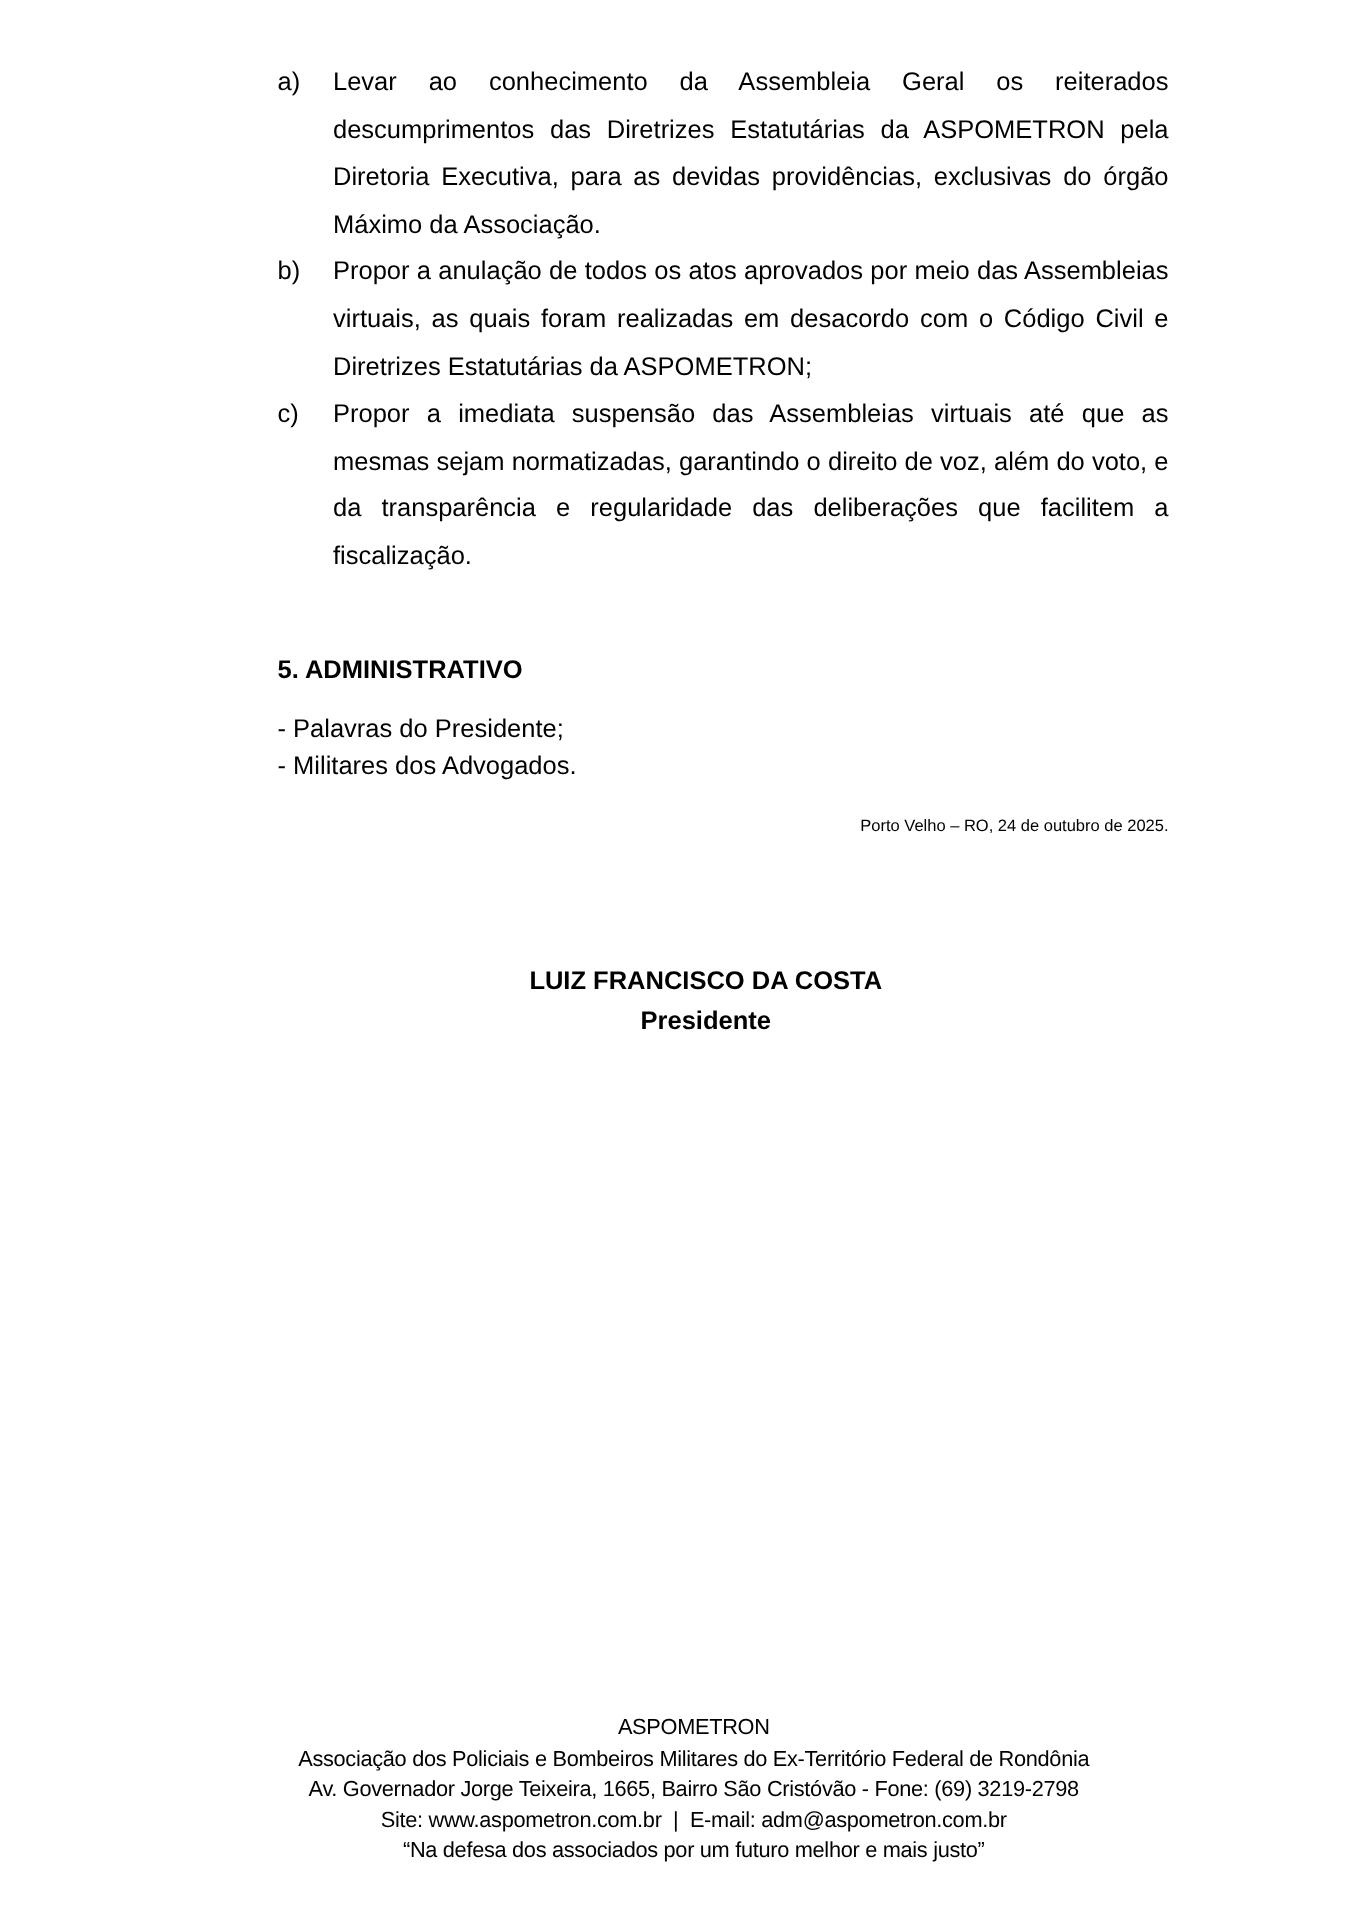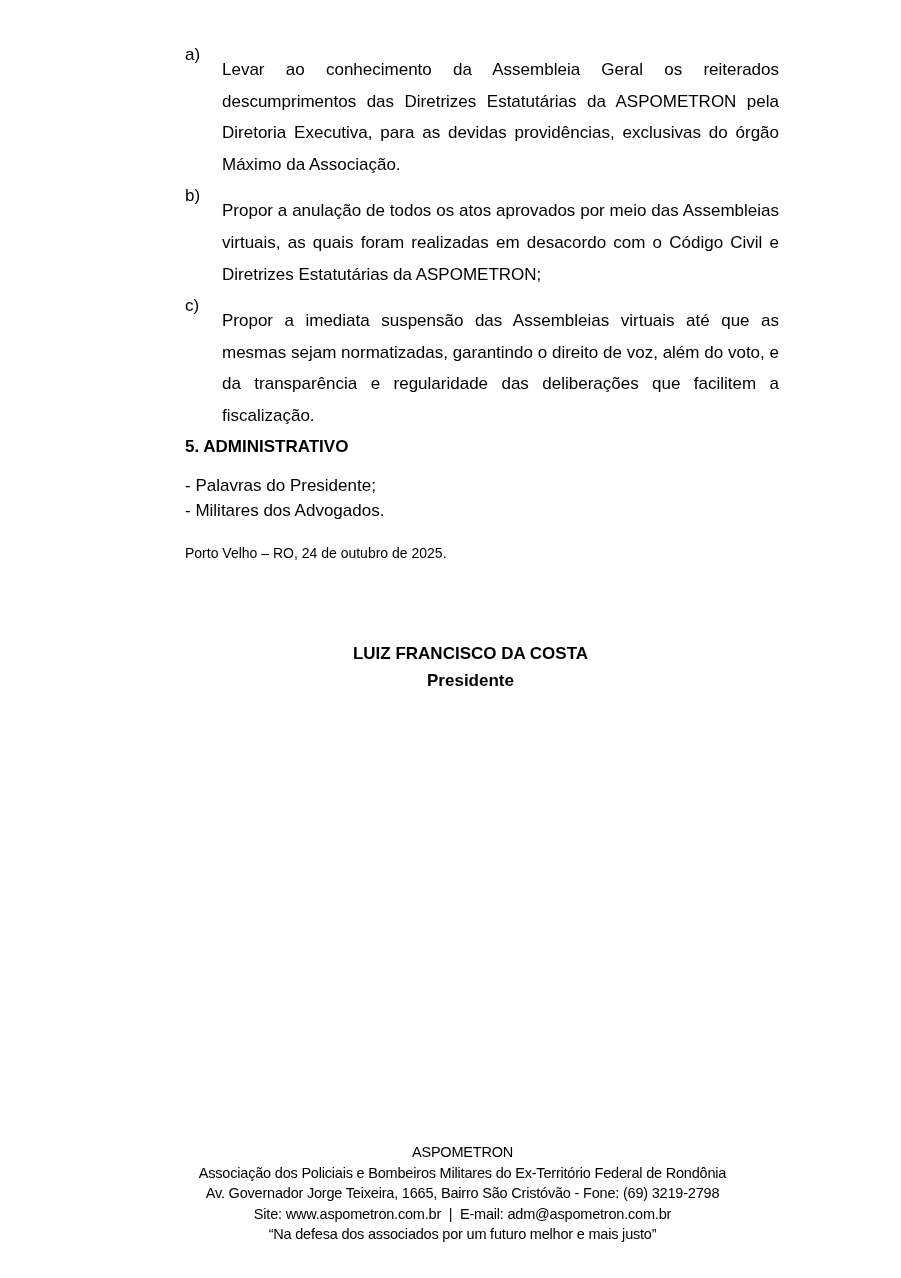--- a/index.html
+++ b/index.html
@@ -29,21 +29,20 @@
     display: flex;
     align-items: flex-start;
   }
   .list-label {
     flex: 0 0 37px;
     width: 37px;
   }
   .list-text {
     flex: 1 1 auto;
     text-align: justify;
-    margin-top: 15px;
   }
   
   .section-heading {
     position: absolute;
     left: 185px;
     top: 437px;
     font-size: 17px;
     font-weight: bold;
   }
   .section-items {
@@ -52,21 +51,22 @@
     top: 473px;
     font-size: 17px;
     line-height: 25px;
   }
   
   .dateline {
     position: absolute;
     left: 185px;
     top: 545px;
     width: 594px;
-    font-size: 14px;
+    text-align: right;
+    font-size: 11px;
   }
   
   .signature {
     position: absolute;
     left: 0;
     top: 640px;
     width: 901px;
     text-align: center;
     font-size: 17px;
     font-weight: bold;

